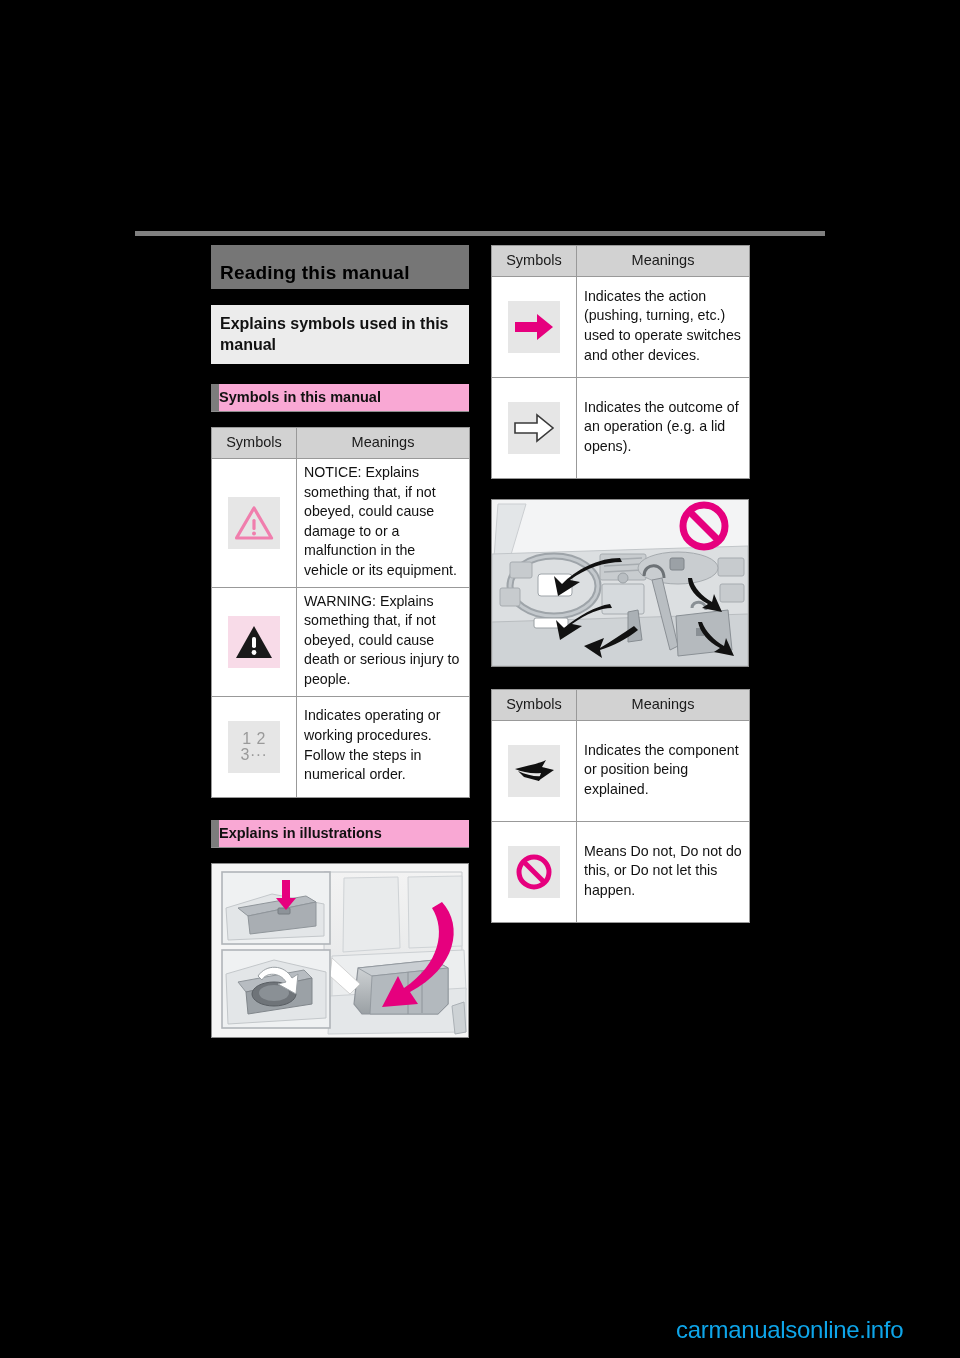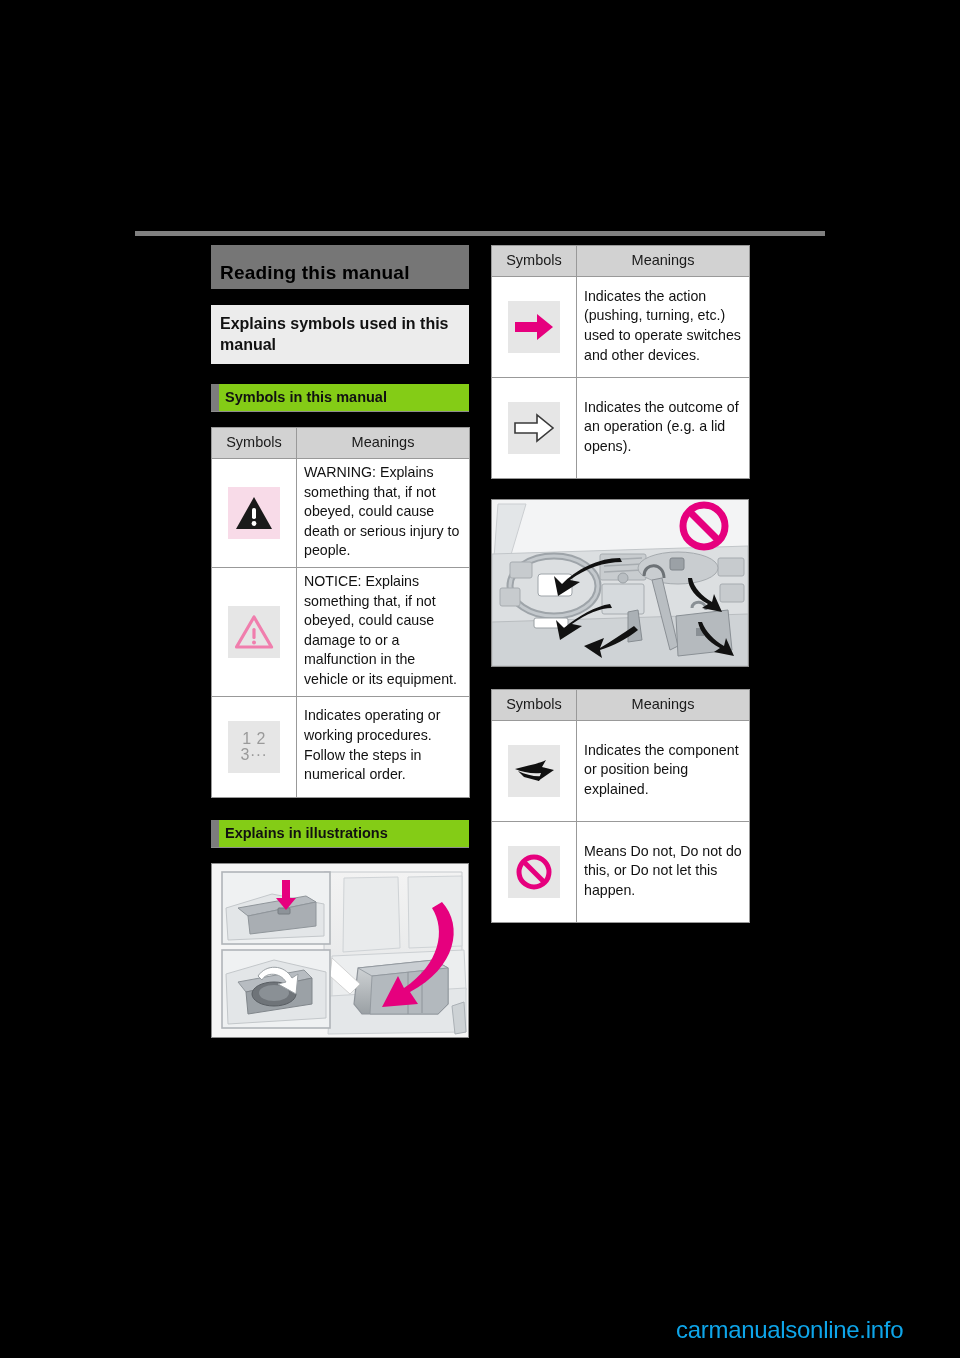--- a/index.html
+++ b/index.html
@@ -80,26 +80,26 @@
     height: 27px;
     border-bottom: 1px solid #8d8d8d;
   }
   .subhead .accent {
     width: 8px;
     background: #7c7c7c;
     flex: 0 0 auto;
   }
   .subhead .subhead-text {
     flex: 1 1 auto;
-    background: #84cc16;
+    background: #f9a8d4;
     font-size: 14.5px;
     font-weight: bold;
     color: #111111;
     line-height: 27px;
-    padding-left: 6px;
+    padding-left: 0;
   }
 
   
   table.symtab {
     border-collapse: collapse;
     width: 258px;
     table-layout: fixed;
     background: #ffffff;
   }
   table.symtab.t-mt { margin-top: 15px; }
@@ -203,43 +203,43 @@
         </colgroup>
       <thead>
         <tr>
           <th>Symbols</th>
           <th>Meanings</th>
         </tr>
       </thead>
       <tbody>
         <tr>
           <td class="sym-cell">
+            <span class="tile">
+              <svg width="40" height="36" viewBox="0 0 40 36">
+                <polygon points="20,3 37.5,33 2.5,33" fill="none" stroke="#f07ead" stroke-width="3.2" stroke-linejoin="round"></polygon>
+                <rect x="18.4" y="14" width="3.2" height="11" rx="1.5" fill="#f07ead"></rect>
+                <circle cx="20" cy="28.6" r="2" fill="#f07ead"></circle>
+              </svg>
+            </span>
+          </td>
+          <td class="mean-cell">NOTICE:
+Explains something that, if not obeyed, could cause damage to or a malfunction in the vehicle or its equipment.</td>
+        </tr>
+        <tr>
+          <td class="sym-cell">
             <span class="tile pinkbg">
               <svg width="40" height="36" viewBox="0 0 40 36">
                 <polygon points="20,2 38,34 2,34" fill="#1a1a1a"></polygon>
                 <rect x="18" y="13" width="4" height="11" rx="1.8" fill="#ffffff"></rect>
                 <circle cx="20" cy="28.5" r="2.4" fill="#ffffff"></circle>
               </svg>
             </span>
           </td>
           <td class="mean-cell">WARNING:
 Explains something that, if not obeyed, could cause death or serious injury to people.</td>
-        </tr>
-        <tr>
-          <td class="sym-cell">
-            <span class="tile">
-              <svg width="40" height="36" viewBox="0 0 40 36">
-                <polygon points="20,3 37.5,33 2.5,33" fill="none" stroke="#f07ead" stroke-width="3.2" stroke-linejoin="round"></polygon>
-                <rect x="18.4" y="14" width="3.2" height="11" rx="1.5" fill="#f07ead"></rect>
-                <circle cx="20" cy="28.6" r="2" fill="#f07ead"></circle>
-              </svg>
-            </span>
-          </td>
-          <td class="mean-cell">NOTICE:
-Explains something that, if not obeyed, could cause damage to or a malfunction in the vehicle or its equipment.</td>
         </tr>
         <tr>
           <td class="sym-cell">
             <span class="tile">
               <span class="numseq">1 2 3···</span>
             </span>
           </td>
           <td class="mean-cell">Indicates operating or working procedures. Follow the steps in numerical order.</td>
         </tr>
       </tbody>

